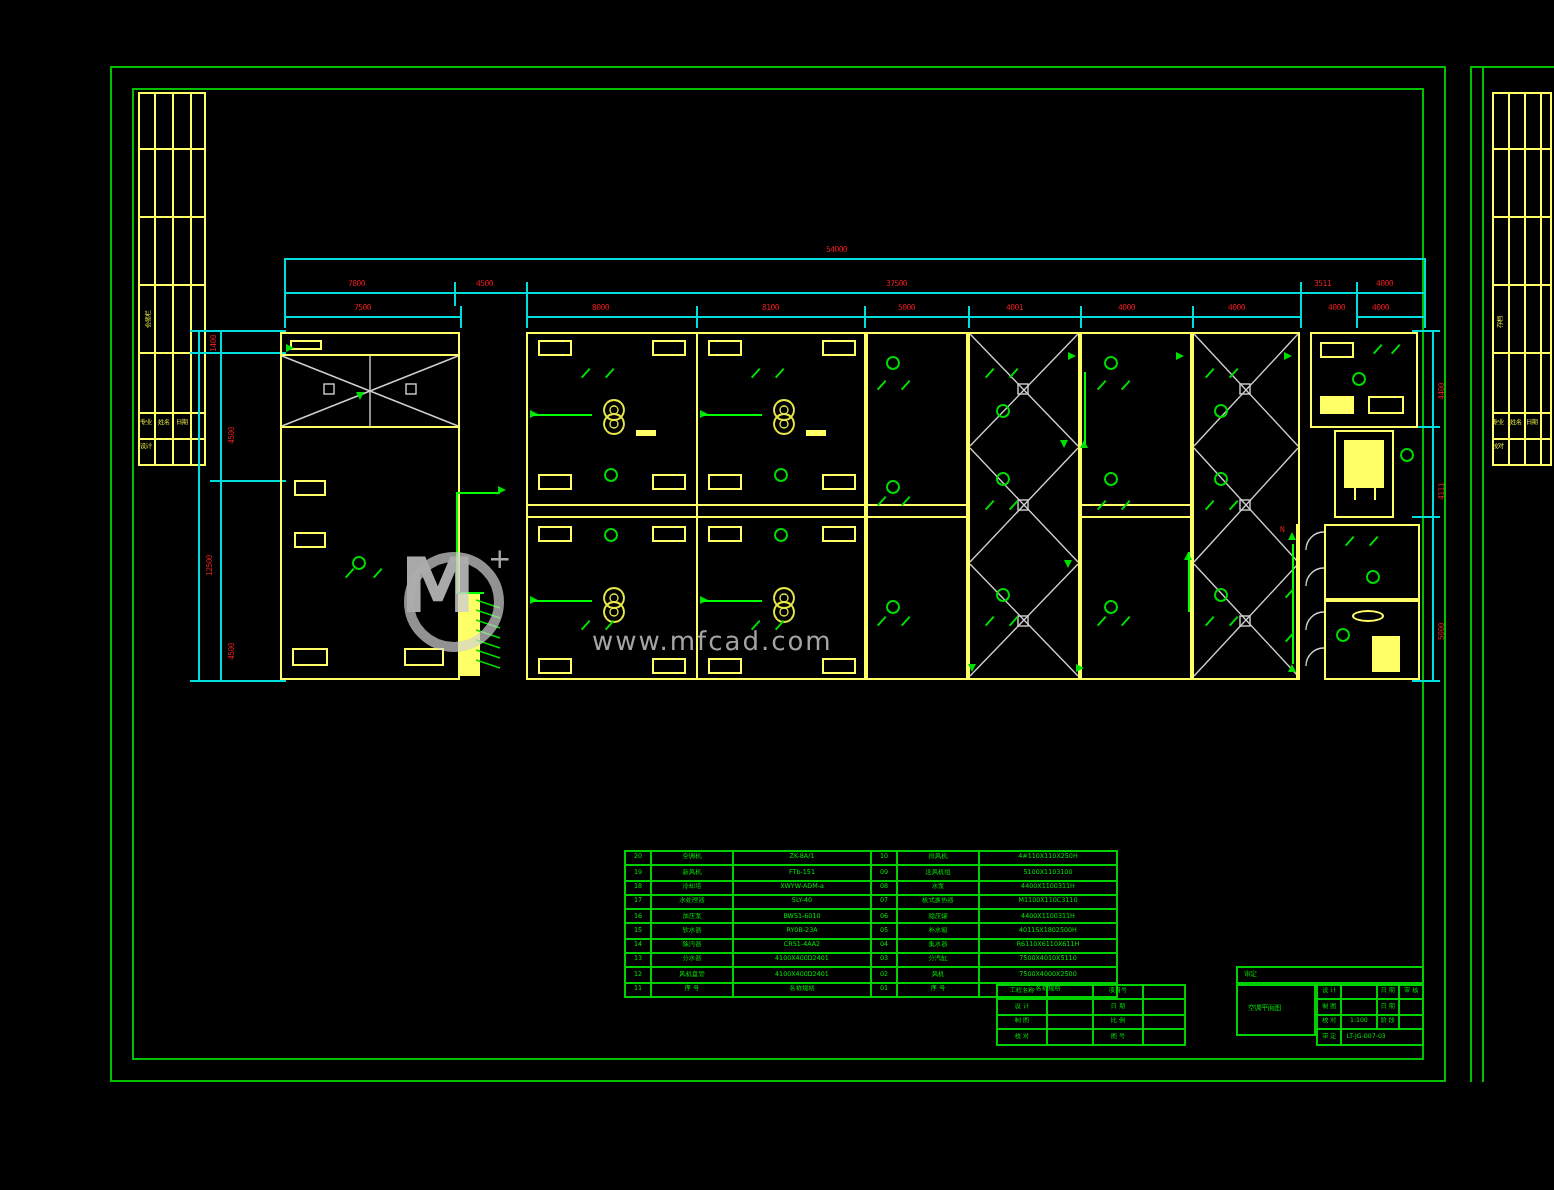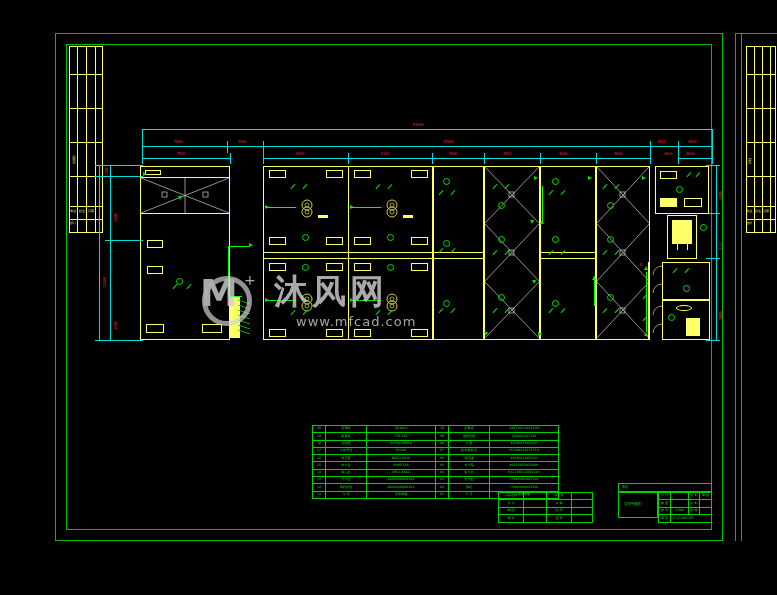--- a/index.html
+++ b/index.html
@@ -423,21 +423,20 @@
     <div class="dimtxt" style="left:640px;top:263px;">N</div>
     <div class="tick" style="left:642px;top:296px;"></div>
     <div class="tick" style="left:642px;top:318px;"></div>
     <div class="arrow ar-u" style="left:644px;top:332px;"></div>
   </div>
 
   <div id="wm">
     <div class="wmlogo">M</div>
     <div class="wmcirc"></div>
     <div class="wmplus">+</div>
-    <div class="wmtext">沐风网</div>
     <div class="wmurl">www.mfcad.com</div>
   </div>
 
   <table class="tbl" style="left:312px;top:425px;">
     <tbody>
       <tr>
           <td class="num">20</td>
           <td class="nm">空调机</td>
           <td class="sp">ZK-8A/1</td>
           <td class="num">10</td>

